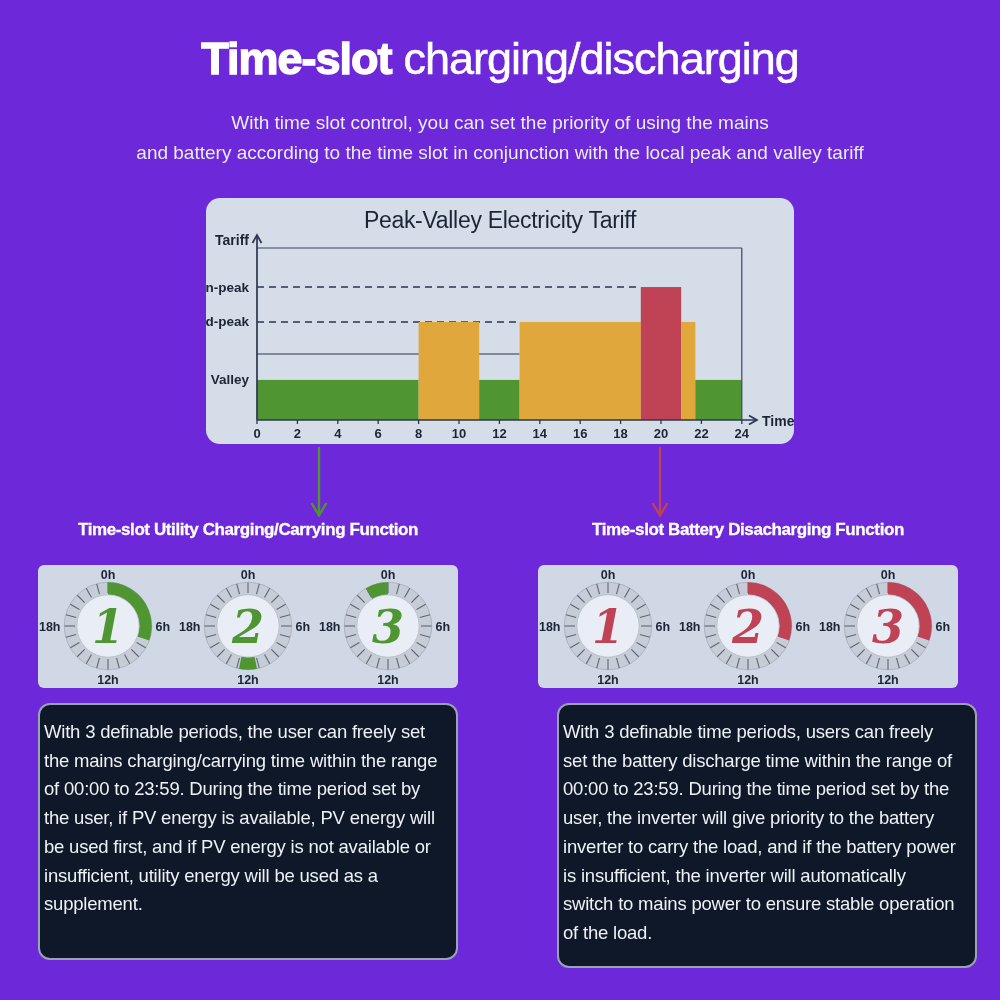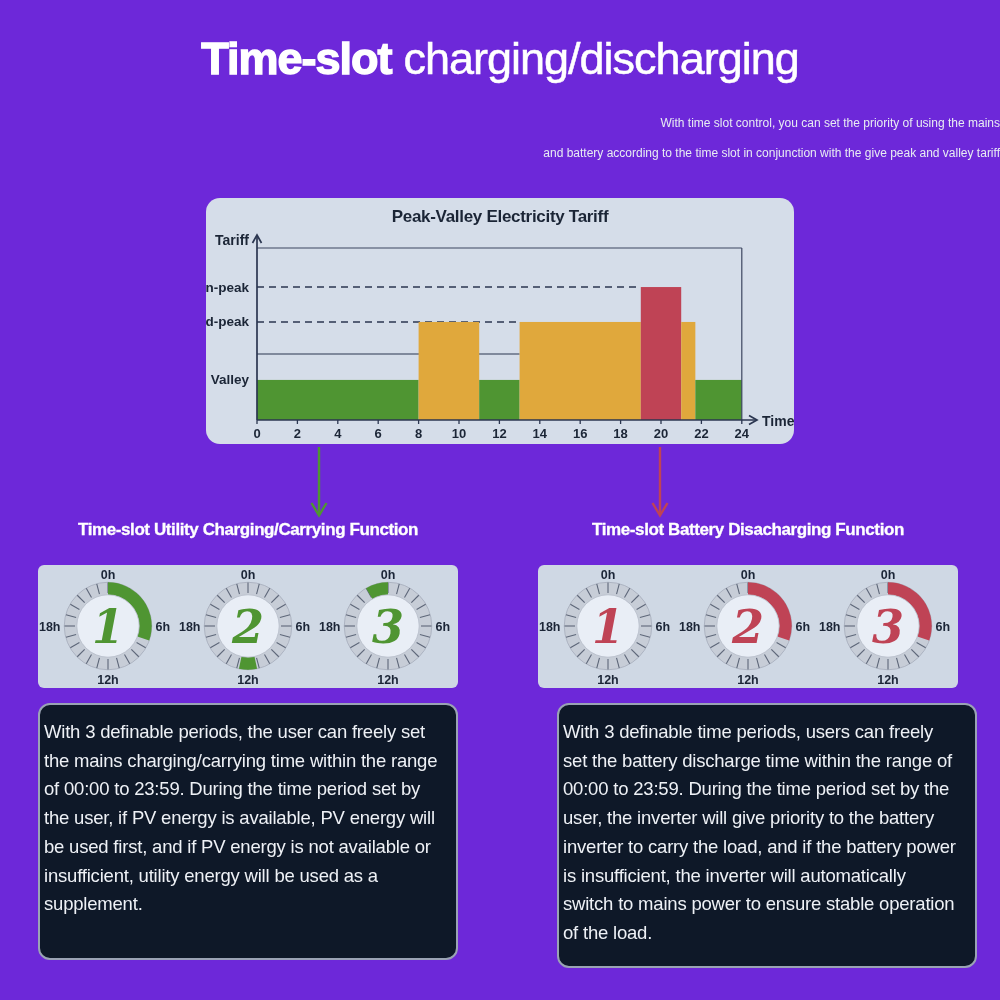--- a/index.html
+++ b/index.html
@@ -3,27 +3,27 @@
 <meta charset="utf-8">
 <style>
   html,body{margin:0;padding:0;background:#0c1322;}
   .page{position:relative;width:1000px;height:1000px;background:#6d28d9;overflow:hidden;
         font-family:"Liberation Sans",sans-serif;}
   
   .title{position:absolute;top:33px;left:0;right:0;display:flex;justify-content:center;
          white-space:nowrap;color:#ffffff;font-size:45px;letter-spacing:-1px;}
   .title .b{font-weight:bold;-webkit-text-stroke:1.4px #ffffff;}
   .title .r{font-weight:normal;-webkit-text-stroke:0.5px #ffffff;margin-left:12px;text-align:center;}
-  .subtitle{position:absolute;top:108px;left:0;right:0;text-align:right;color:#e8ecf3;
-            font-size:12px;line-height:30px;white-space:nowrap;}
+  .subtitle{position:absolute;top:108px;left:0;right:0;text-align:center;color:#e8ecf3;
+            font-size:19px;line-height:30px;white-space:nowrap;}
   
   .chart-panel{position:absolute;left:206px;top:198px;width:588px;height:246px;
                background:#d5dde9;border-radius:14px;}
   .chart-title{position:absolute;top:9px;left:0;right:0;text-align:center;color:#1b2536;
-               font-size:17px;font-weight:bold;letter-spacing:-0.3px;}
+               font-size:23px;font-weight:normal;letter-spacing:-0.3px;}
   #tariff-chart-svg{position:absolute;left:0;top:0;}
   
   .arrow-wrap{position:absolute;width:26px;height:76px;}
   .arrow-wrap.g{left:306px;top:445px;}
   .arrow-wrap.r{left:647px;top:445px;}
   
   .heading{position:absolute;top:520px;width:440px;display:flex;justify-content:center;
            white-space:nowrap;color:#ffffff;font-weight:bold;font-size:17px;
            letter-spacing:-0.4px;-webkit-text-stroke:0.3px #ffffff;}
   .heading.l{left:28px;} .heading.r{left:528px;}
@@ -48,21 +48,21 @@
 
 <div class="page">
 
   <div class="title">
     <span class="b">Time-slot</span>
     <span class="r">charging/discharging</span>
   </div>
 
   <div class="subtitle">
     <div>With time slot control, you can set the priority of using the mains</div>
-    <div>and battery according to the time slot in conjunction with the give peak and valley tariff</div>
+    <div>and battery according to the time slot in conjunction with the local peak and valley tariff</div>
   </div>
 
   <div class="chart-panel">
     <div class="chart-title">Peak-Valley Electricity Tariff</div>
     <svg id="tariff-chart-svg" width="588" height="246">
         <line x1="51" y1="89.04399999999998" x2="434.8" y2="89.04399999999998" stroke="#2b3650" stroke-width="1.5" stroke-dasharray="7 5"></line>
         <line x1="51" y1="123.96000000000001" x2="313.59999999999997" y2="123.96000000000001" stroke="#2b3650" stroke-width="1.5" stroke-dasharray="7 5"></line>
         <line x1="51" y1="155.952" x2="313.59999999999997" y2="155.952" stroke="#2b3650" stroke-width="1.1"></line>
         <rect x="51" y="181.924" width="161.6" height="40.076" fill="#4f9532"></rect>
         <rect x="212.6" y="123.96000000000001" width="60.599999999999994" height="98.03999999999999" fill="#e0a83c"></rect>

